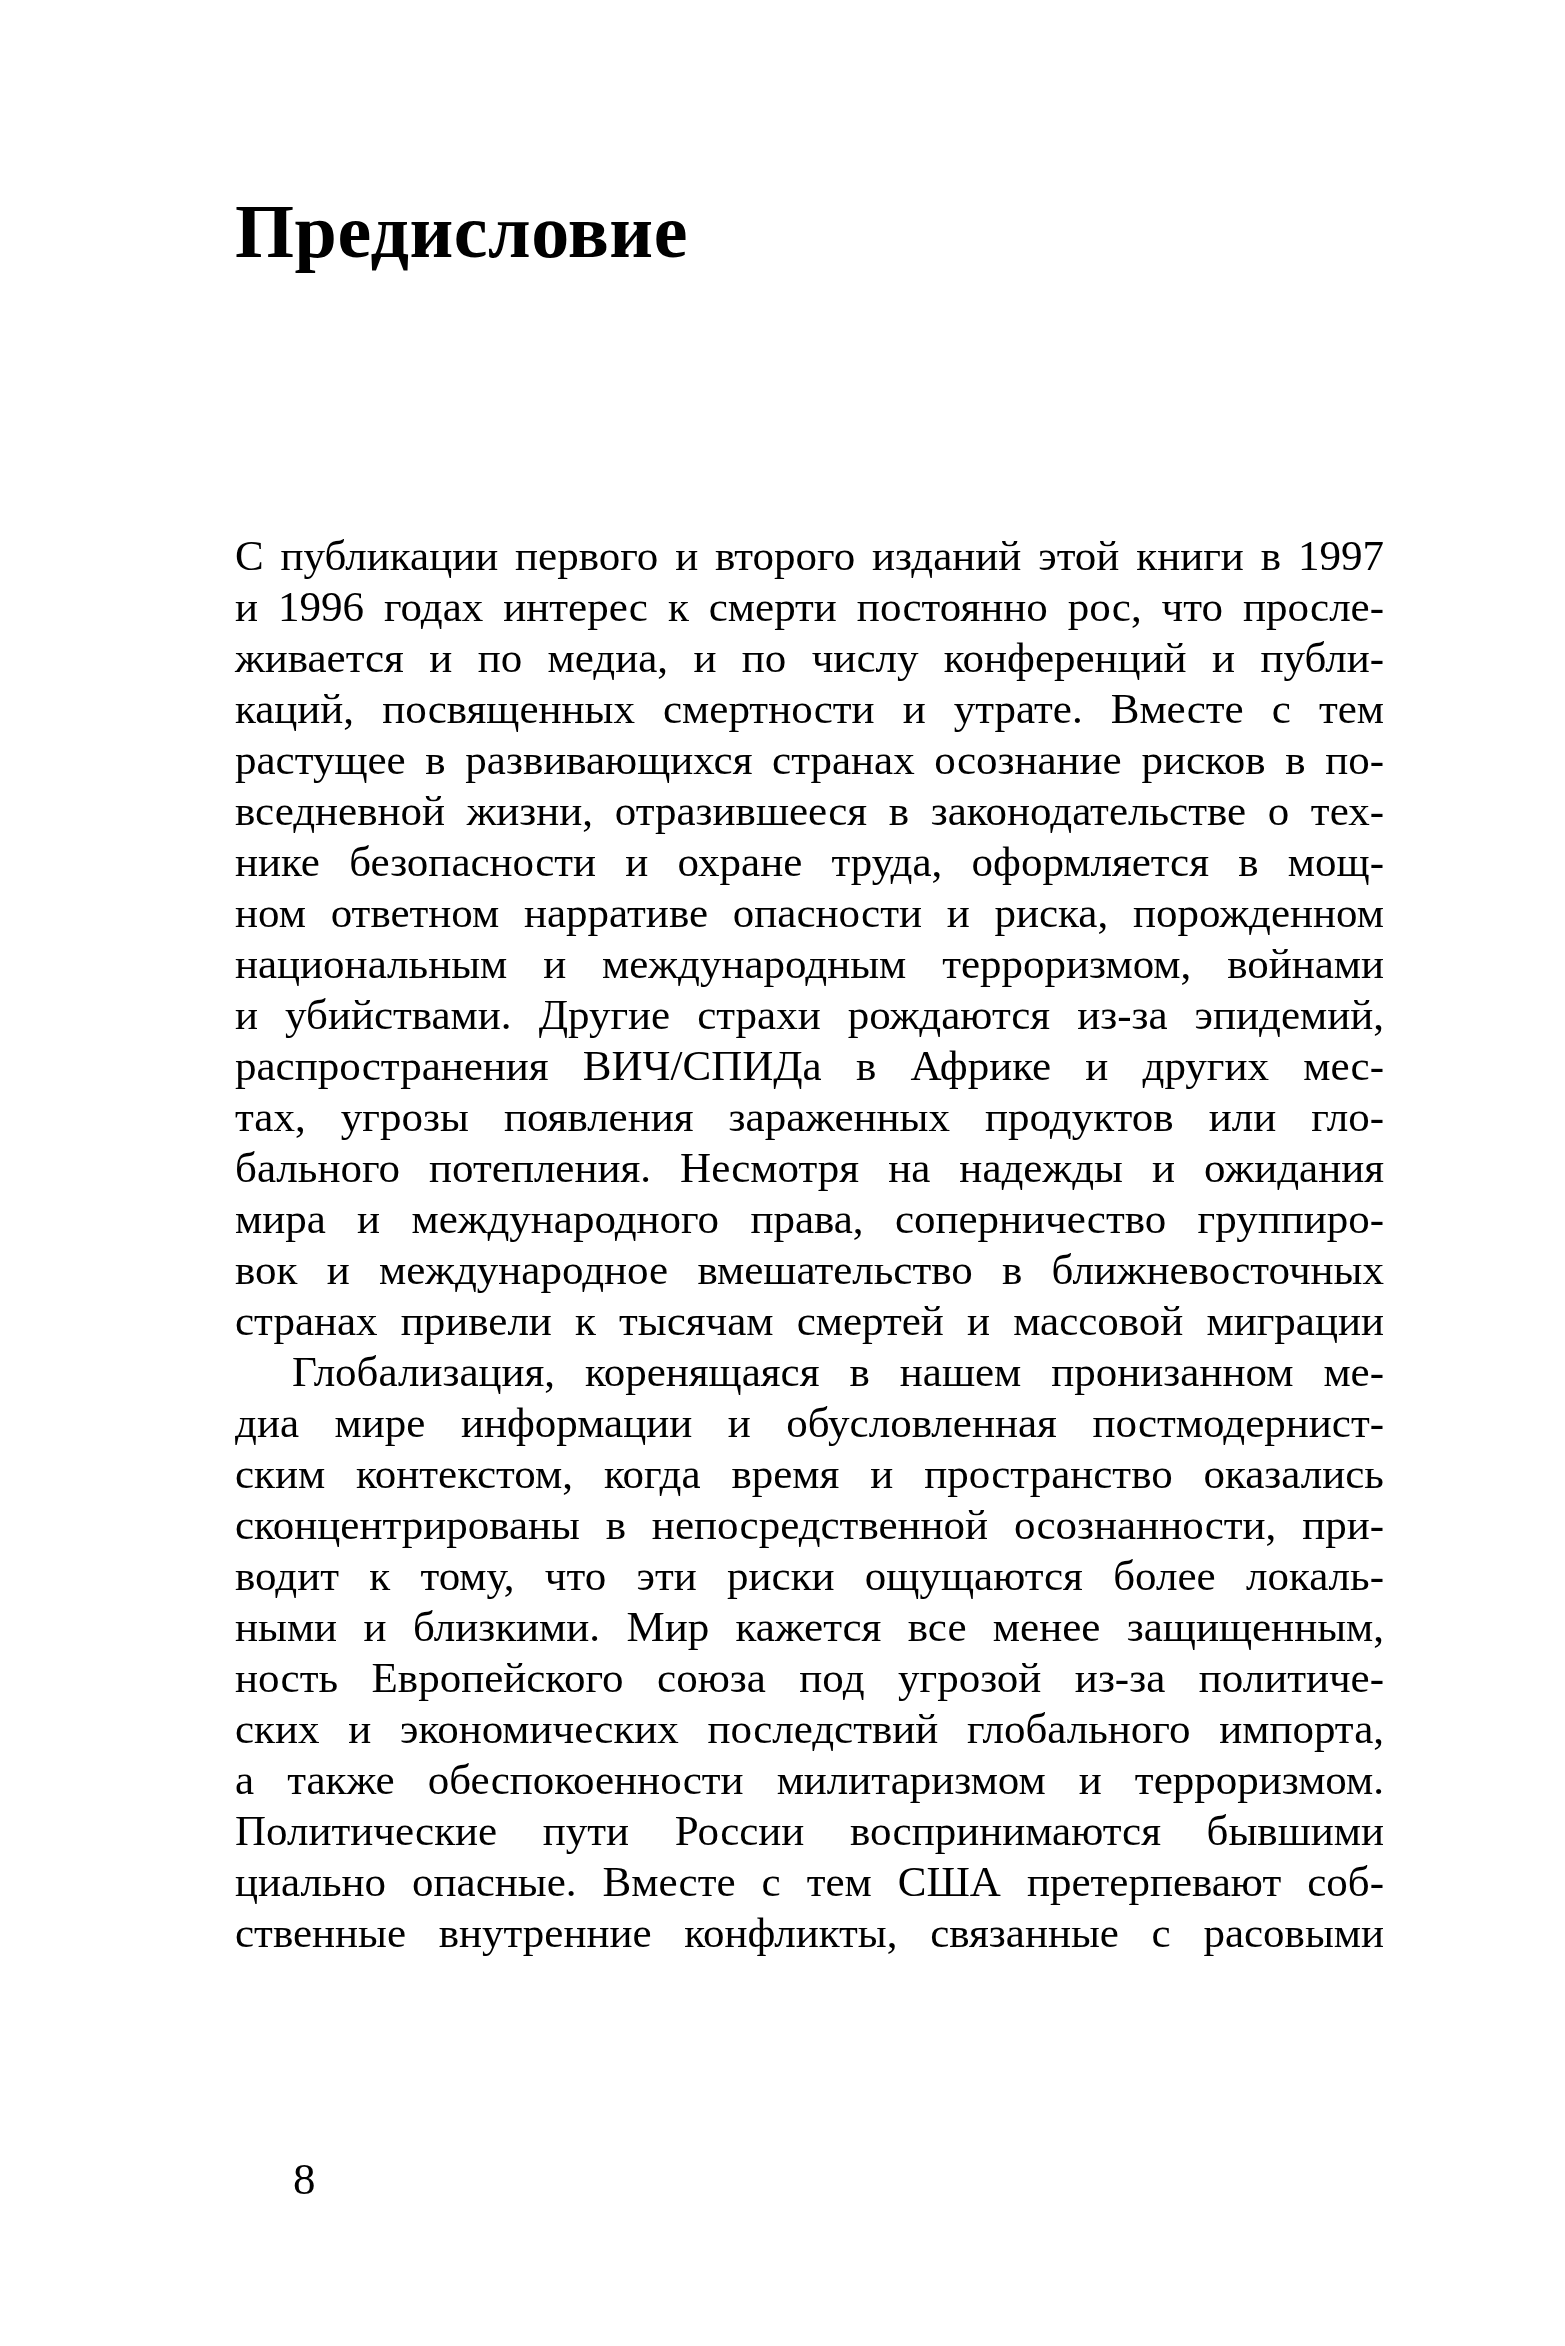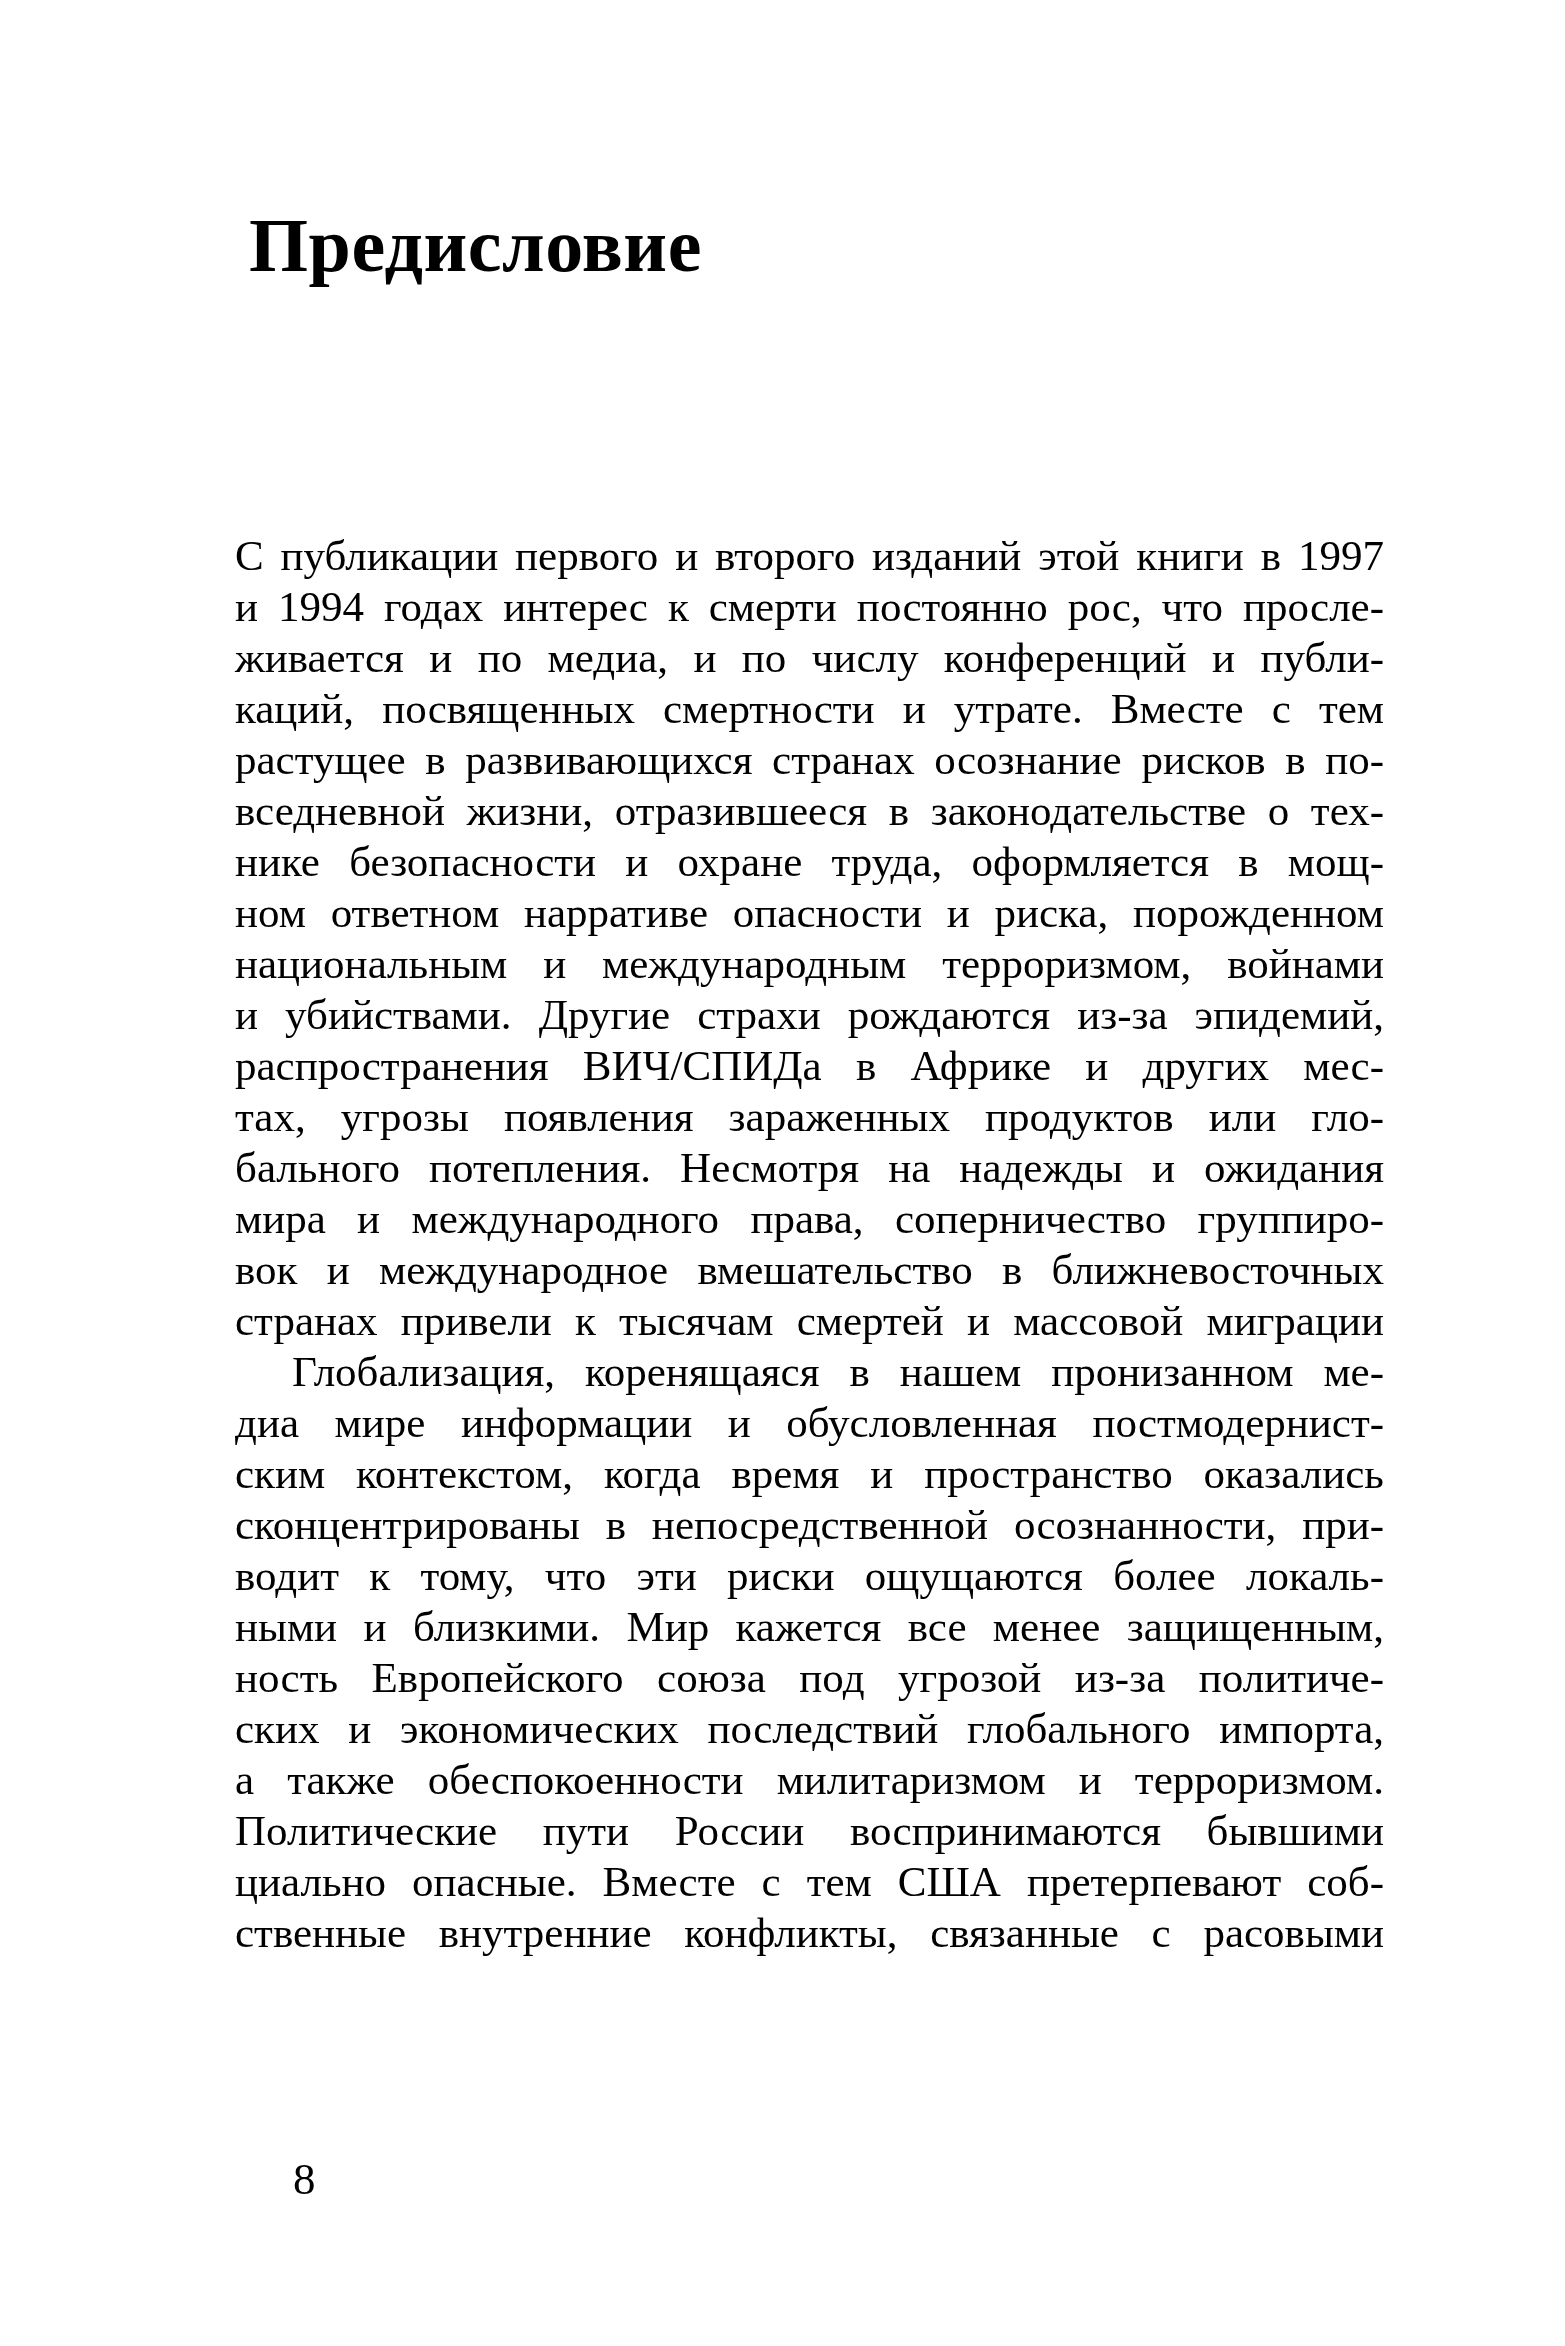--- a/index.html
+++ b/index.html
@@ -13,21 +13,21 @@
     height: 2347px;
     background: #ffffff;
     color: #000000;
     font-family: "Liberation Serif", serif;
     overflow: hidden;
   }
   .chapter-title {
     position: absolute;
     left: 235px;
     top: 193px;
-    margin: 14px;
+    margin: 0;
     font-size: 76px;
     font-weight: 700;
     line-height: 1;
     letter-spacing: 0.5px;
     white-space: nowrap;
   }
   .text-block {
     position: absolute;
     left: 235px;
     top: 530px;
@@ -54,21 +54,21 @@
   }
 </style>
 </head>
 <body>
 
 <div class="page">
   <h1 class="chapter-title">Предисловие</h1>
 
   <div class="text-block">
       <div class="text-line">С публикации первого и второго изданий этой книги в 1997</div>
-      <div class="text-line">и 1994 годах интерес к смерти постоянно рос, что просле-</div>
+      <div class="text-line">и 1996 годах интерес к смерти постоянно рос, что просле-</div>
       <div class="text-line">живается и по медиа, и по числу конференций и публи-</div>
       <div class="text-line">каций, посвященных смертности и утрате. Вместе с тем</div>
       <div class="text-line">растущее в развивающихся странах осознание рисков в по-</div>
       <div class="text-line">вседневной жизни, отразившееся в законодательстве о тех-</div>
       <div class="text-line">нике безопасности и охране труда, оформляется в мощ-</div>
       <div class="text-line">ном ответном нарративе опасности и риска, порожденном</div>
       <div class="text-line">национальным и международным терроризмом, войнами</div>
       <div class="text-line">и убийствами. Другие страхи рождаются из-за эпидемий,</div>
       <div class="text-line">распространения ВИЧ/СПИДа в Африке и других мес-</div>
       <div class="text-line">тах, угрозы появления зараженных продуктов или гло-</div>

